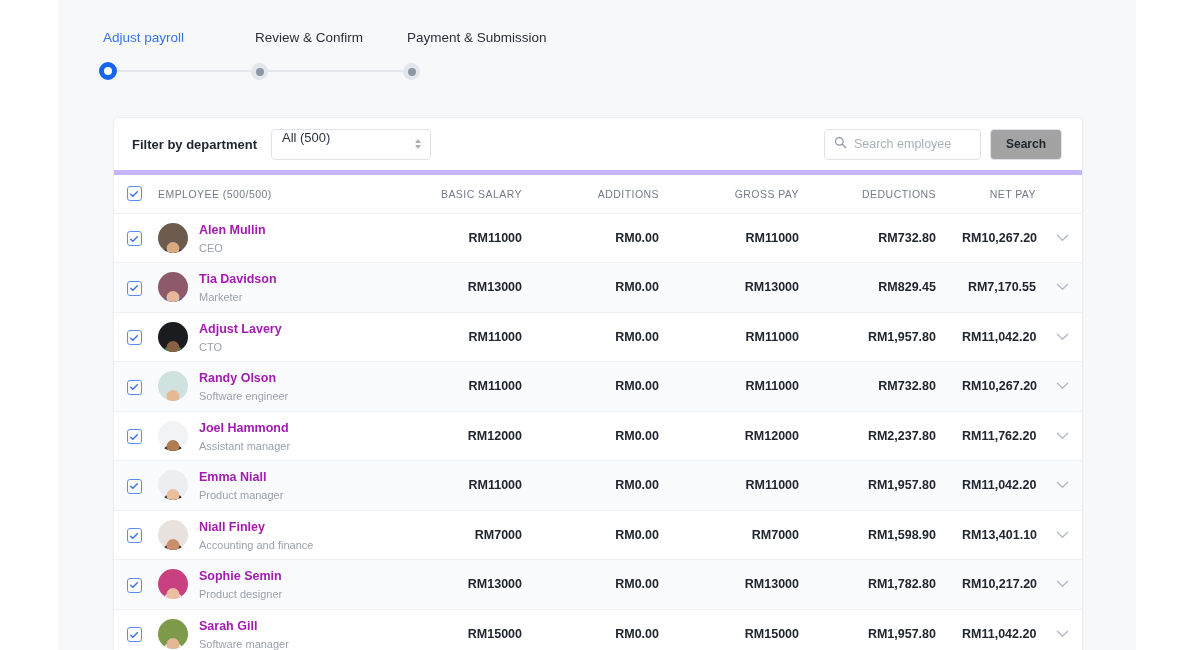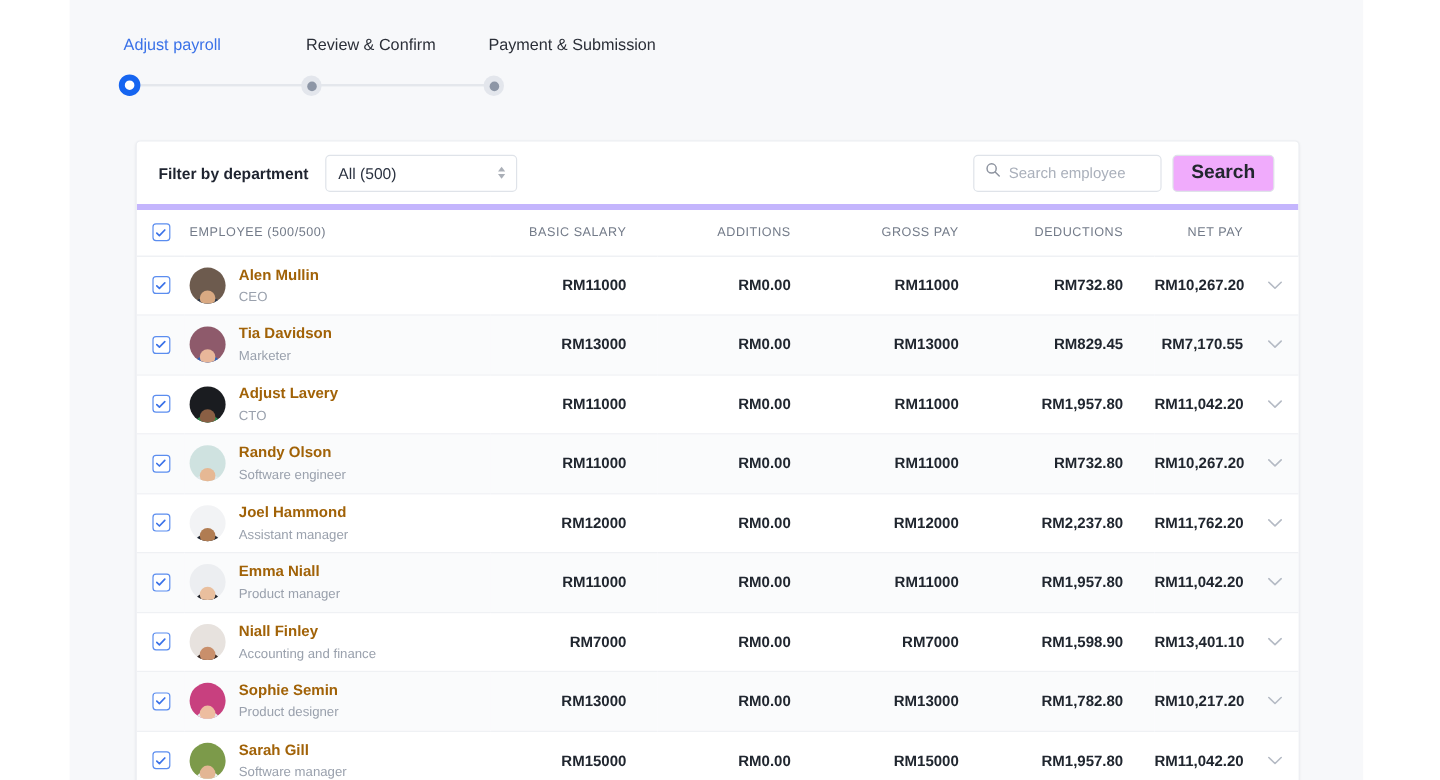--- a/index.html
+++ b/index.html
@@ -90,21 +90,21 @@
     font-weight: bold;
     color: #1f2430;
     margin-right: 14px;
   }
   .select {
     position: relative;
     width: 160px; height: 31px;
     border: 1px solid #dfe3e9;
     border-radius: 4px;
     background: #fff;
-    display: flex; align-items: center;
+    display: flex; 
     padding: 0 10px;
     font-size: 13px;
     color: #2b3240;
     cursor: pointer;
   }
   .select .stepper-arrows {
     position: absolute; right: 9px; top: 50%;
     transform: translateY(-50%);
     display: flex; flex-direction: column; gap: 2px;
     opacity: .55;
@@ -136,22 +136,22 @@
     background: transparent;
   }
   .search-box input::placeholder { color: #aab0bb; }
   .mag { flex: 0 0 auto; }
   .search-btn {
     margin-left: 9px;
     height: 31px;
     padding: 0 15px;
     border: 1px solid #dfe3e9;
     border-radius: 4px;
-    background: #f0abfc;
-    font-size: 16px;
+    background: #a3a3a3;
+    font-size: 12px;
     font-weight: bold;
     font-family: inherit;
     color: #22272f;
     cursor: pointer;
   }
 
   
   table { width: 100%; border-collapse: collapse; table-layout: fixed; }
   thead th {
     height: 38px;
@@ -201,21 +201,21 @@
   .avatar .body {
     position: absolute;
     left: 50%; bottom: -9px;
     transform: translateX(-50%);
     width: 24px; height: 15px;
     border-radius: 11px 11px 0 0;
   }
   .emp-name {
     font-size: 12.5px;
     font-weight: bold;
-    color: #a16207;
+    color: #a21caf;
     line-height: 15px;
     text-align: right;
   }
   .emp-role {
     font-size: 11px;
     color: #9aa1ad;
     line-height: 15px;
     margin-top: 19px;
   }
   td.num {

